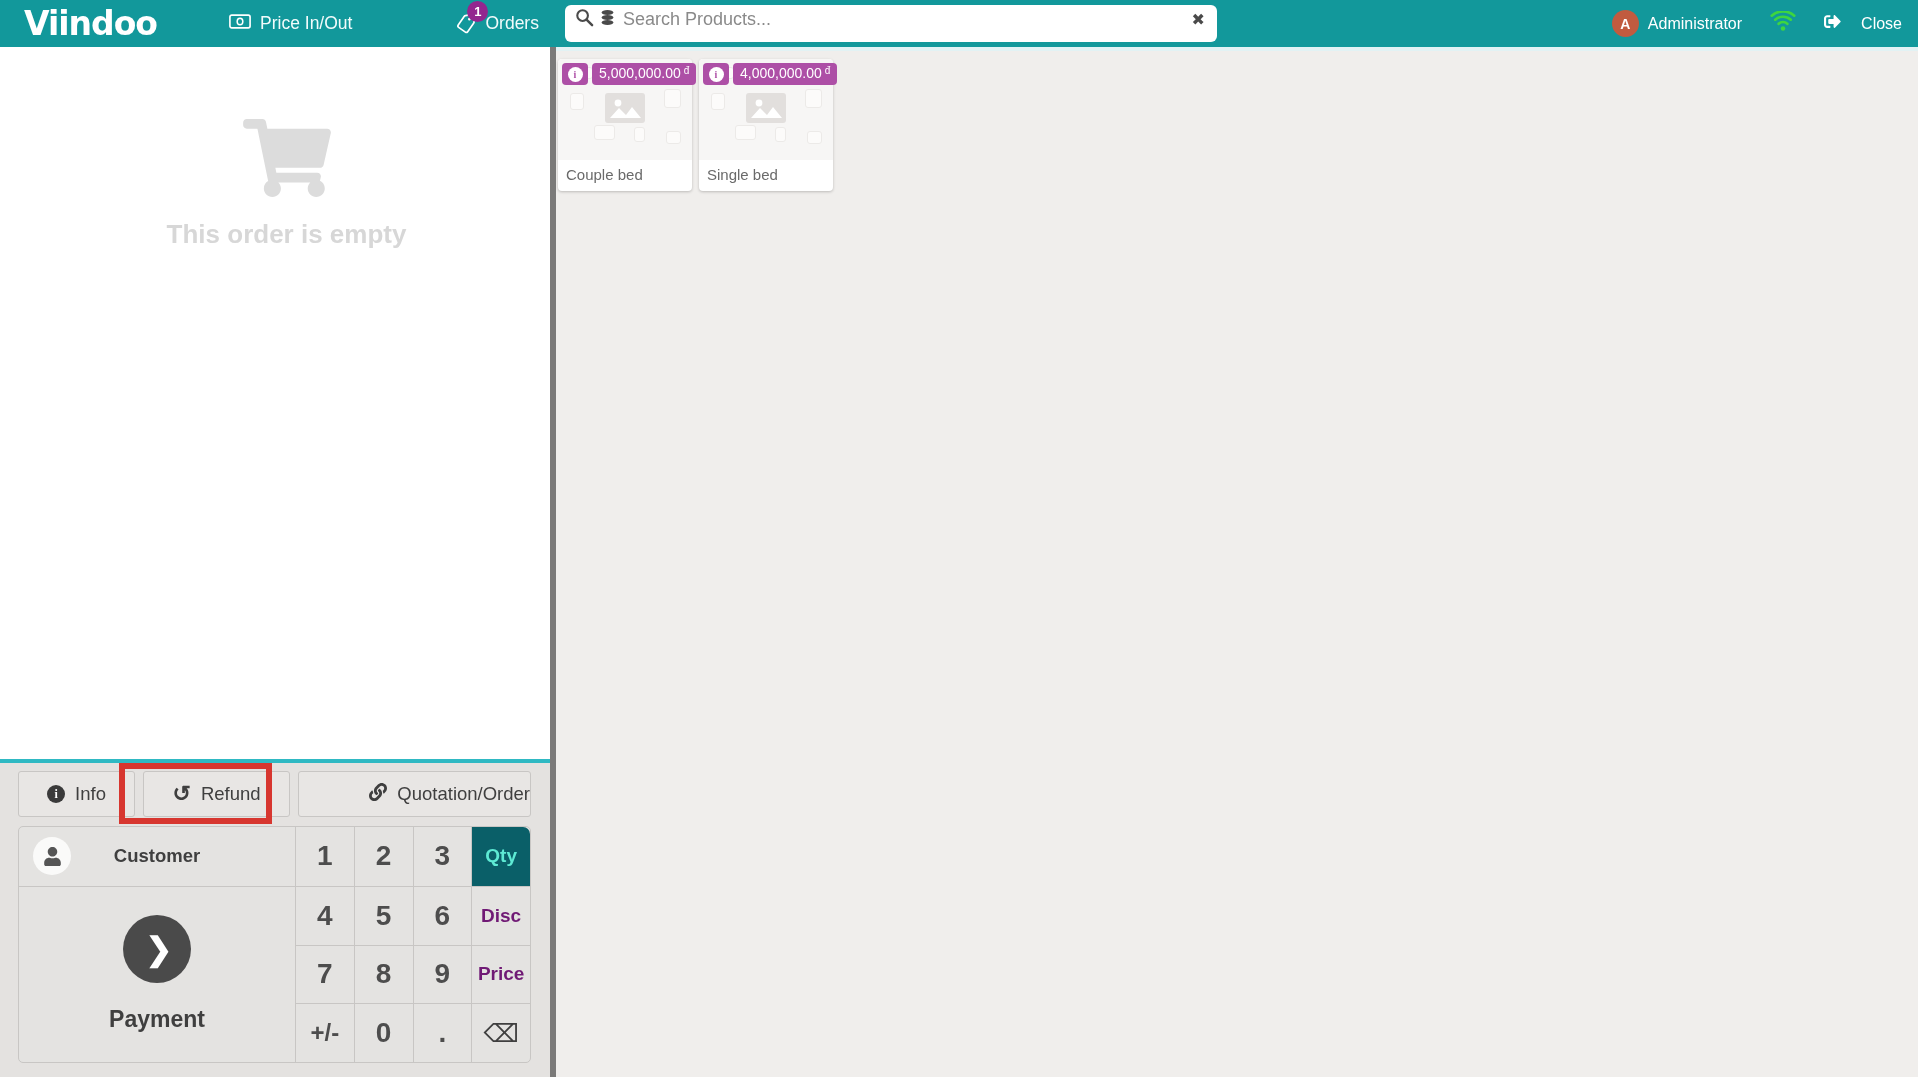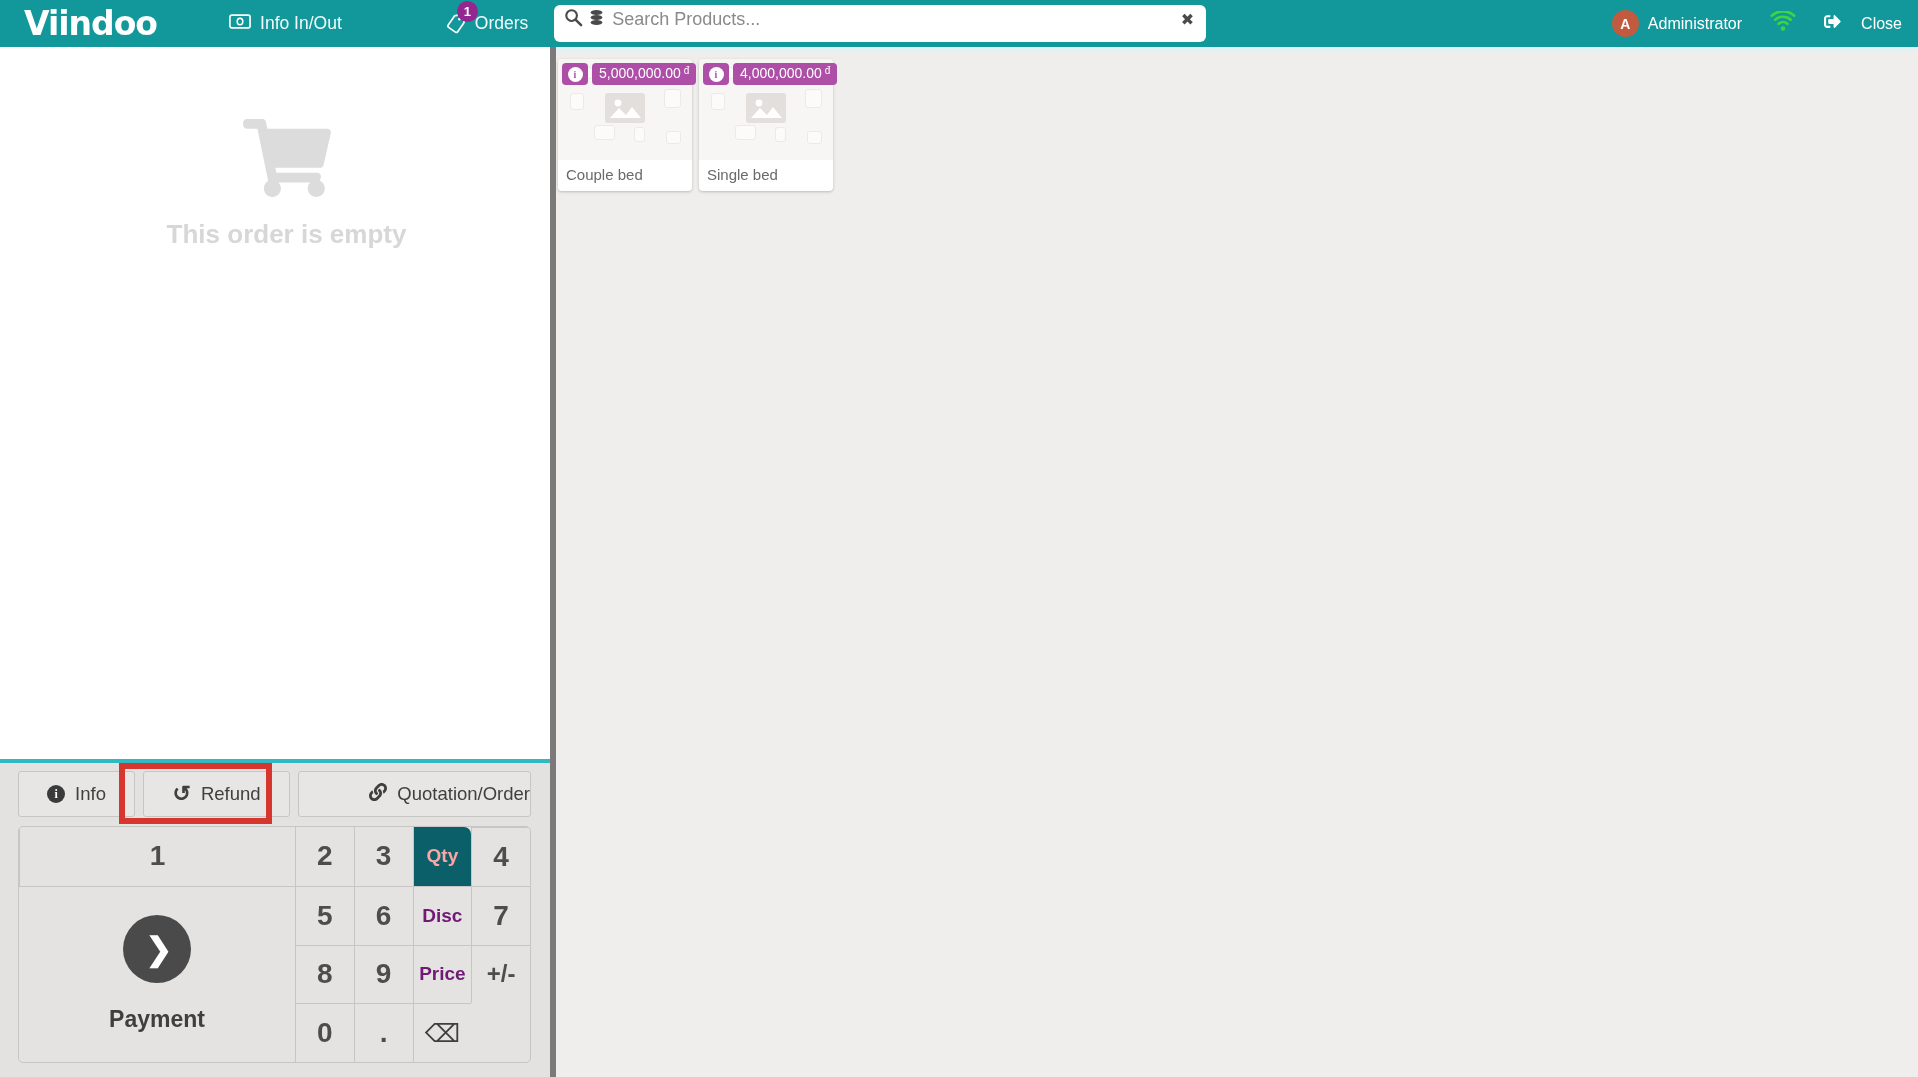--- a/index.html
+++ b/index.html
@@ -82,21 +82,21 @@
     margin-top:9px; width:513px; height:237px;
     display:grid; grid-template-columns:276px repeat(4,1fr); grid-template-rows:repeat(4,1fr);
     border:1px solid #c8c6c4; border-radius:5px; background:#e4e3e1; overflow:hidden;
   }
   .cell { display:flex; align-items:center; justify-content:center; cursor:pointer; }
   .key { border-left:1px solid #c8c6c4; border-top:1px solid #c8c6c4; }
   .row1 { border-top:none; }
   .key-num { font-size:28px; font-weight:600; color:#4d4d4d; }
   .key-mode { font-size:19px; font-weight:bold; color:#701a75; }
   .key-active { background:#0a5f68; color:#fff; border-top-right-radius:7px; }
-  .key-active span { color:#fca5a5; }
+  .key-active span { color:#5eead4; }
   .key-sign { font-size:24px; font-weight:600; color:#4d4d4d; }
   .key-backspace { font-size:25px; color:#3f3f3f; }
   .cell-customer {
     grid-column:1; grid-row:1; position:relative; font-size:18.5px; font-weight:bold; color:#3f3f3f;
   }
   .customer-avatar {
     position:absolute; left:14px; top:50%; transform:translateY(-50%);
     width:38px; height:38px; border-radius:50%; background:#fafaf9;
     display:flex; align-items:center; justify-content:center;
   }
@@ -145,21 +145,21 @@
 <div class="topbar">
   <div class="logo">Viindoo</div>
 
   <div class="nav-item nav-cash">
     <span>
       <svg viewBox="0 0 24 16" width="22" height="15">
         <rect x="1" y="1" width="22" height="14" rx="2" fill="none" stroke="#fff" stroke-width="1.8"></rect>
         <ellipse cx="12" cy="8" rx="3.1" ry="3.6" fill="none" stroke="#fff" stroke-width="1.6"></ellipse>
       </svg>
     </span>
-    <span>Info In/Out</span>
+    <span>Price In/Out</span>
   </div>
 
   <div class="nav-item nav-orders">
     <span class="icon-wrap">
       <svg viewBox="0 0 24 24" width="20" height="20" style="transform:rotate(80deg);">
         <path d="M21.4 11.6 12.4 2.6A2 2 0 0 0 11 2H4a2 2 0 0 0-2 2v7c0 .53.21 1.04.59 1.41l9 9a2 2 0 0 0 2.82 0l7-7a2 2 0 0 0 0-2.82z" fill="none" stroke="#fff" stroke-width="2"></path>
         <circle cx="7" cy="7" r="1.6" fill="#fff"></circle>
       </svg>
       <span class="orders-badge">1</span>
     </span>
@@ -236,20 +236,28 @@
         <span>
           <svg viewBox="0 0 512 512" width="18" height="18">
             <path fill="#3f3f3f" d="M326.612 185.391c59.747 59.809 58.927 155.698.36 214.59-.11.12-.24.25-.36.37l-67.2 67.2c-59.27 59.27-155.699 59.262-214.96 0-59.27-59.26-59.27-155.7 0-214.96l37.106-37.106c9.84-9.84 26.786-3.3 27.294 10.606.648 17.722 3.826 35.527 9.69 52.721 1.986 5.822.567 12.262-3.783 16.612l-13.087 13.087c-28.026 28.026-28.905 73.66-1.155 101.96 28.024 28.579 74.086 28.749 102.325.51l67.2-67.19c28.191-28.191 28.073-73.757 0-101.83-3.701-3.694-7.429-6.564-10.341-8.569a16.037 16.037 0 0 1-6.947-12.606c-.396-10.567 3.348-21.456 11.698-29.806l21.054-21.055c5.521-5.521 14.182-6.199 20.584-1.731a152.482 152.482 0 0 1 20.522 17.197zM467.547 44.449c-59.261-59.262-155.69-59.27-214.96 0l-67.2 67.2c-.12.12-.25.25-.36.37-58.566 58.892-59.387 154.781.36 214.59a152.454 152.454 0 0 0 20.521 17.196c6.402 4.468 15.064 3.789 20.584-1.731l21.054-21.055c8.35-8.35 12.094-19.239 11.698-29.806a16.037 16.037 0 0 0-6.947-12.606c-2.912-2.005-6.64-4.875-10.341-8.569-28.073-28.073-28.191-73.639 0-101.83l67.2-67.19c28.239-28.239 74.3-28.069 102.325.51 27.75 28.3 26.872 73.934-1.155 101.96l-13.087 13.087c-4.35 4.35-5.769 10.79-3.783 16.612 5.864 17.194 9.042 34.999 9.69 52.721.509 13.906 17.454 20.446 27.294 10.606l37.106-37.106c59.271-59.259 59.271-155.699.001-214.959z"></path>
           </svg>
         </span>
         <span>Quotation/Order</span>
       </div>
     </div>
 
     <div class="numpad">
+      <div class="cell cell-customer">
+        <span class="customer-avatar">
+          <svg viewBox="0 0 448 512" width="17" height="19">
+            <path fill="#555" d="M224 256c70.7 0 128-57.3 128-128S294.7 0 224 0 96 57.3 96 128s57.3 128 128 128zm89.6 32h-16.7c-22.2 10.2-46.9 16-72.9 16s-50.6-5.8-72.9-16h-16.7C60.2 288 0 348.2 0 422.4V464c0 26.5 21.5 48 48 48h352c26.5 0 48-21.5 48-48v-41.6c0-74.2-60.2-134.4-134.4-134.4z"></path>
+          </svg>
+        </span>
+        <span>Customer</span>
+      </div>
 
       <div class="cell key row1 key-num">
           <span>1</span>
         </div>
       <div class="cell key row1 key-num">
           <span>2</span>
         </div>
       <div class="cell key row1 key-num">
           <span>3</span>
         </div>

